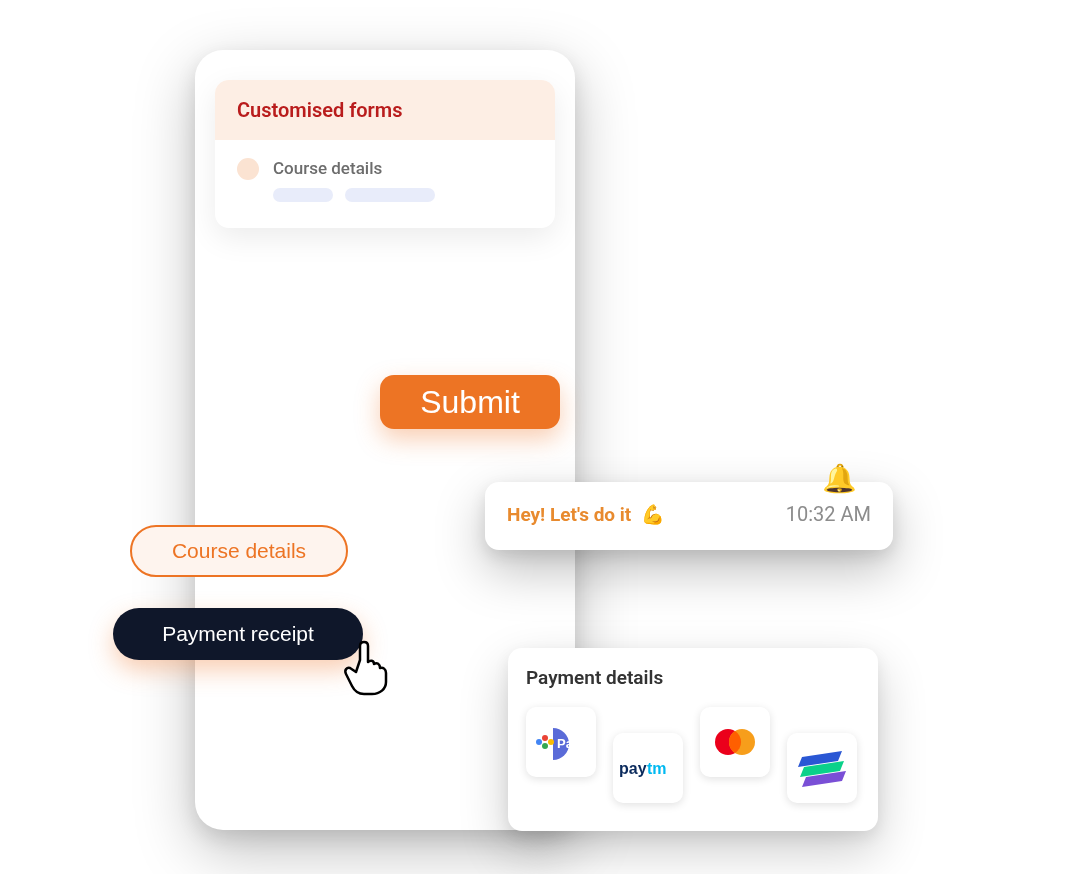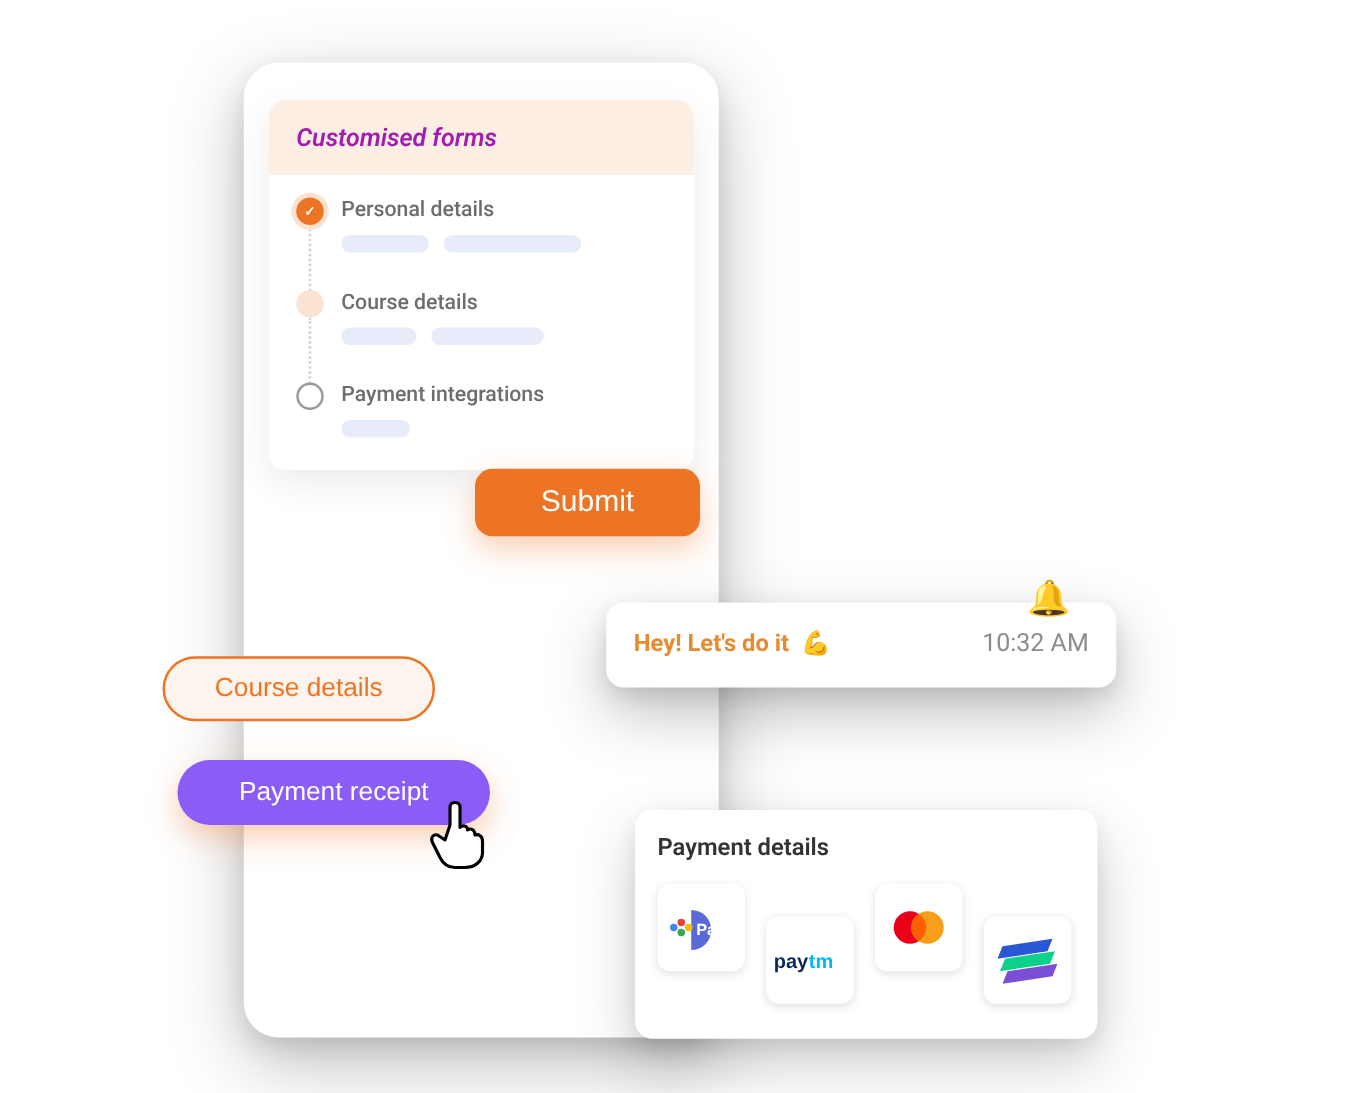--- a/index.html
+++ b/index.html
@@ -33,22 +33,21 @@
     background: #fff;
     border-radius: 14px;
     box-shadow: 0 10px 30px rgba(0,0,0,0.08);
   }
   .forms-header {
     background: #fdeee4;
     padding: 18px 22px;
     border-radius: 14px 14px 0 0;
     font-size: 20px;
     font-weight: 600;
-    color: #a21caf;
-    font-style: italic;
+    color: #b91c1c;
   }
   .steps {
     padding: 18px 22px 26px 22px;
     position: relative;
   }
   .step {
     display: flex;
     align-items: flex-start;
     gap: 14px;
     position: relative;
@@ -116,21 +115,21 @@
 
   
   .submit-btn {
     position: absolute;
     left: 380px;
     top: 375px;
     width: 180px;
     height: 54px;
     background: #ed7424;
     color: #fff;
-    font-size: 24px;
+    font-size: 32px;
     font-weight: 500;
     border: none;
     border-radius: 14px;
     display: flex;
     align-items: center;
     justify-content: center;
     box-shadow: 0 10px 25px rgba(237,116,36,0.35);
   }
 
   
@@ -147,23 +146,23 @@
   }
   .pill.outline {
     left: 130px;
     top: 525px;
     background: #fef4ee;
     border: 2px solid #ed7424;
     color: #ed7424;
     width: 218px;
   }
   .pill.filled {
-    left: 142px;
+    left: 113px;
     top: 608px;
-    background: #8b5cf6;
+    background: #0f172a;
     color: #fff;
     width: 250px;
     box-shadow: 0 10px 25px rgba(237,116,36,0.35);
     border: none;
   }
   .cursor-hand {
     position: absolute;
     left: 340px;
     top: 640px;
     width: 50px;
@@ -246,53 +245,33 @@
   .pay-tile.shift-down { margin-top: 26px; }
 </style>
 </head>
 <body>
 
 <div class="phone-card">
   <div class="forms-panel">
     <div class="forms-header">Customised forms</div>
     <div class="steps">
 
-      <div class="step">
-        <div class="step-line"></div>
-        <div class="step-circle done"></div>
-        <div class="step-body">
-          <div class="step-label">Personal details</div>
-          <div class="placeholders">
-            <div class="ph w1"></div>
-            <div class="ph w2"></div>
-          </div>
-        </div>
-      </div>
 
       <div class="step">
         <div class="step-line"></div>
         <div class="step-circle current"></div>
         <div class="step-body">
           <div class="step-label">Course details</div>
           <div class="placeholders">
             <div class="ph w3"></div>
             <div class="ph w4"></div>
           </div>
         </div>
       </div>
 
-      <div class="step">
-        <div class="step-circle pending"></div>
-        <div class="step-body">
-          <div class="step-label">Payment integrations</div>
-          <div class="placeholders">
-            <div class="ph w5"></div>
-          </div>
-        </div>
-      </div>
 
     </div>
   </div>
 </div>
 
 <button class="submit-btn">Submit</button>
 
 <button class="pill outline">Course details</button>
 <button class="pill filled">Payment receipt</button>
 

